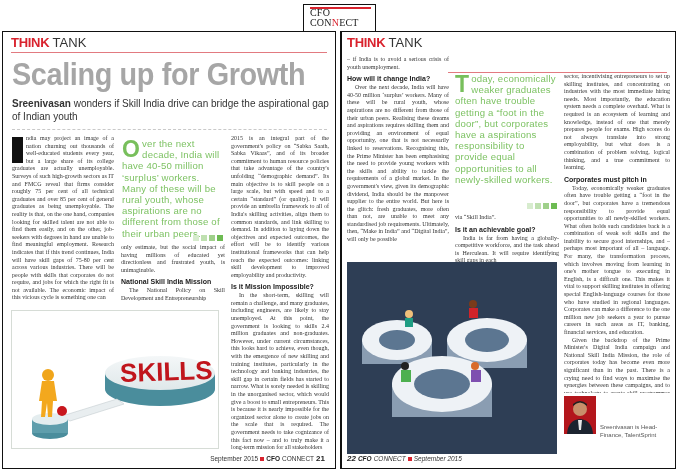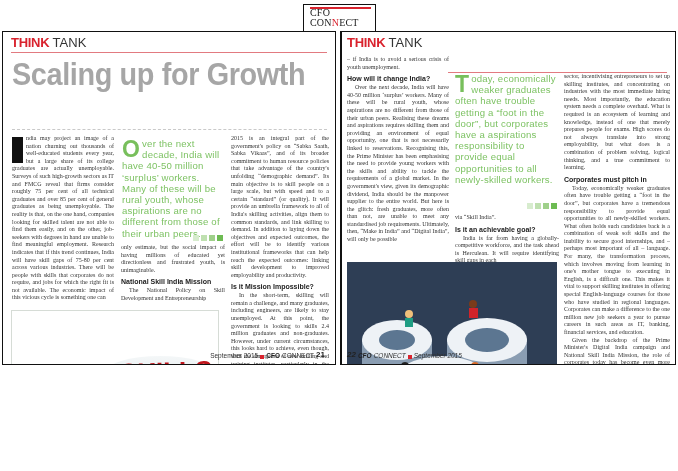--- a/index.html
+++ b/index.html
@@ -4,21 +4,21 @@
 <style>
   * { margin:0; padding:0; box-sizing:border-box; }
   html, body { width:678px; height:471px; background:#ffffff; overflow:hidden; }
   body { position:relative; font-family:"Liberation Serif", serif; color:#222; }
 
   .masthead { position:absolute; left:303px; top:4px; width:73px; height:27px; border:1.5px solid #111; border-bottom:none; background:#fff; padding:3px 4px 0 6px; }
   .masthead .bar { position:absolute; left:6px; right:4px; top:2px; height:1.5px; background:#d9232e; }
   .masthead .l1, .masthead .l2 { font-family:"Liberation Serif", serif; font-size:10px; line-height:10px; color:#222; letter-spacing:0.2px; }
   .masthead .l2 .red { color:#d9232e; }
 
-  .page { position:absolute; top:31px; height:334px; border:1.5px solid #111; background:#fff; overflow:hidden; }
+  .page { position:absolute; top:31px; height:438px; border:1.5px solid #111; background:#fff; overflow:hidden; }
   .page.left { left:2px; width:334px; }
   .page.right { left:340px; width:336px; border-left:2.5px solid #111; }
 
   .tt { position:absolute; top:3px; font-family:"Liberation Sans", sans-serif; font-size:13px; line-height:16px; }
   .tt .think { color:#d9232e; font-weight:bold; letter-spacing:-0.3px; }
   .tt .tank { color:#333; }
   .tt-rule { position:absolute; height:1px; background:#e27a80; }
 
   .headline { position:absolute; left:9px; top:26px; font-family:"Liberation Sans", sans-serif; font-weight:bold; font-size:31px; line-height:34px; color:#a6a6a6; letter-spacing:-0.4px; transform:scaleX(0.93); transform-origin:left top; white-space:nowrap; }
   .deck { position:absolute; left:9px; top:66px; width:320px; font-family:"Liberation Sans", sans-serif; font-size:10px; line-height:12.5px; color:#333; }
@@ -32,21 +32,21 @@
   .dropcap { float:left; width:11px; height:26px; background:#111; margin:2px 3px 0 0; }
 
   .pull { position:absolute; font-family:"Liberation Sans", sans-serif; color:#7dc263; font-size:9.6px; line-height:11.2px; letter-spacing:0.2px; }
   .pull .big { font-weight:bold; font-size:23px; line-height:22px; float:left; margin-right:2px; color:#78bf5c; }
   .squares { position:absolute; display:flex; gap:2px; }
   .squares span { width:6px; height:6px; display:block; }
 
   .img-box { position:absolute; border:1px solid #d6dcd6; background:#fff; overflow:hidden; }
   .img-dark { position:absolute; background:#2e3e55; overflow:hidden; }
 
-  .folio { position:absolute; font-family:"Liberation Sans", sans-serif; font-size:6.5px; color:#333; white-space:nowrap; display:flex; align-items:flex-end; gap:2px;margin-top:9px; }
+  .folio { position:absolute; font-family:"Liberation Sans", sans-serif; font-size:6.5px; color:#333; white-space:nowrap; display:flex; align-items:center; gap:2px;margin-top:9px; }
   .folio .num { font-weight:bold; font-size:8px; color:#222; }
   .folio .dot { width:4px; height:4px; background:#d9232e; display:inline-block; }
   .folio .logo { font-weight:bold; color:#222; }
 
   .author-photo { position:absolute; background:#b3161c; overflow:hidden; }
   .author-caption { position:absolute; font-family:"Liberation Sans", sans-serif; font-size:6px; line-height:8px; color:#555; }
 </style>
 </head>
 <body>
 
@@ -56,20 +56,21 @@
   <div class="l2"><span>CON</span><span class="red">N</span><span>ECT</span></div>
 </div>
 
 <div class="page left">
   <div class="tt" style="left:8px;">
     <span class="think">THINK</span> <span class="tank">TANK</span>
   </div>
   <div class="tt-rule" style="left:8px; right:8px; top:20px;"></div>
 
   <div class="headline">Scaling up for Growth</div>
+  <div class="deck"><b>Sreenivasan</b><span> wonders if Skill India drive can bridge the aspirational gap of Indian youth</span></div>
   <div class="dash-rule" style="left:9px; right:8px; top:97px;"></div>
 
   <div class="col" style="left:9px; top:103px; width:102px; height:150px;">
     <span class="dropcap"></span>
     <p>ndia may project an image of a nation churning out thousands of well-educated students every year, but a large share of its college graduates are actually unemployable. Surveys of such high-growth sectors as IT and FMCG reveal that firms consider roughly 75 per cent of all technical graduates and over 85 per cent of general graduates as being unemployable. The reality is that, on the one hand, companies looking for skilled talent are not able to find them easily, and on the other, job-seekers with degrees in hand are unable to find meaningful employment. Research indicates that if this trend continues, India will have skill gaps of 75-80 per cent across various industries. There will be people with skills that corporates do not require, and jobs for which the right fit is not available. The economic impact of this vicious cycle is something one can</p>
   </div>
 
   <div class="pull" style="left:119px; top:106px; width:102px;">
     <span class="big">O</span>
     <span>ver the next decade, India will have 40-50 million ‘surplus’ workers. Many of these will be rural youth, whose aspirations are no different from those of their urban peers.</span>

